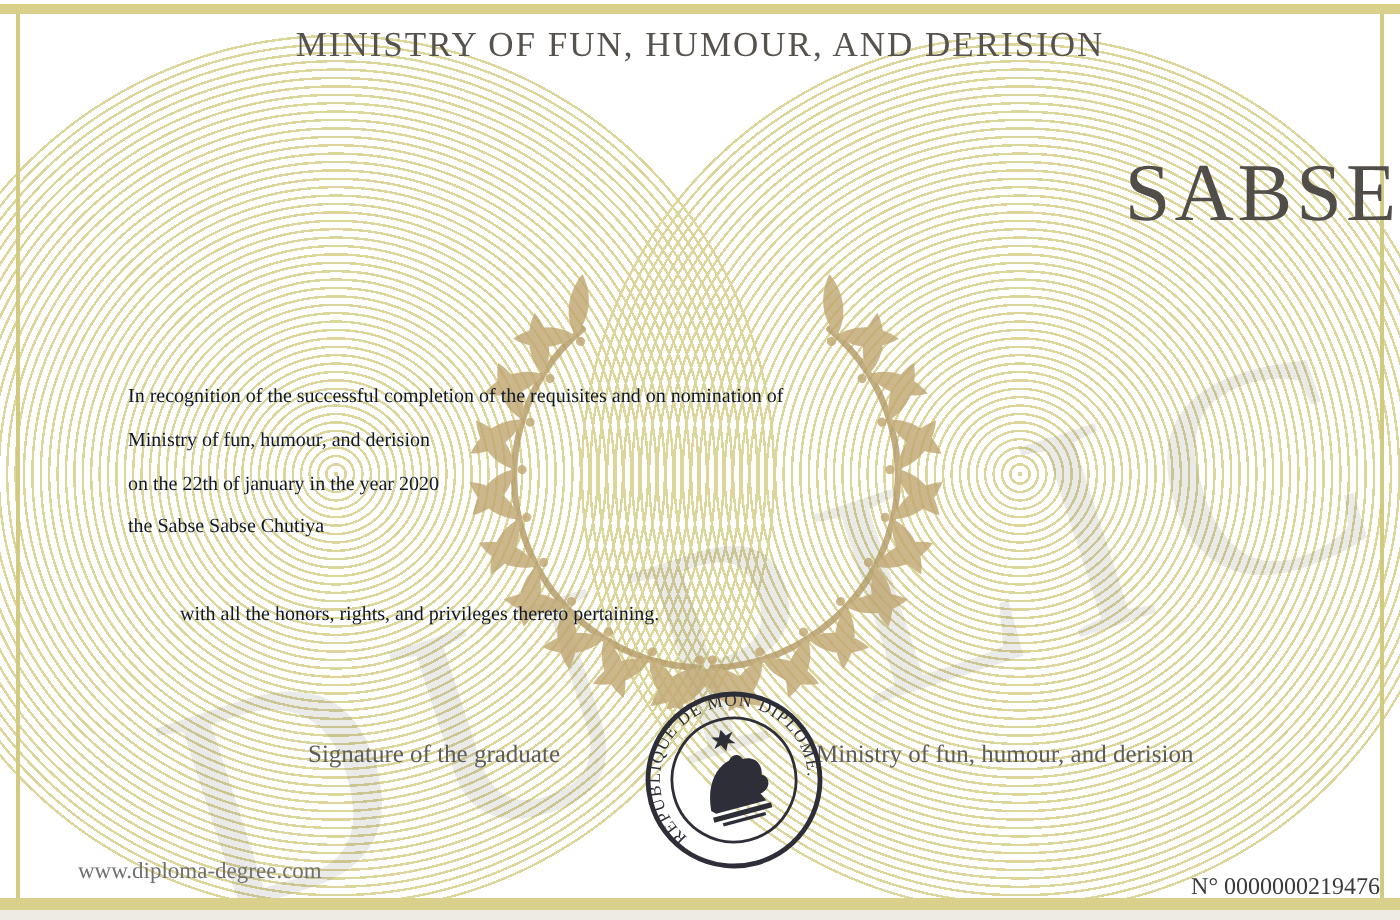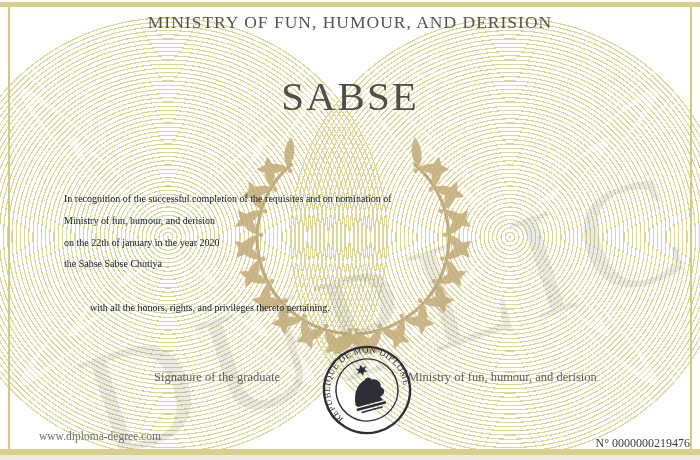--- a/index.html
+++ b/index.html
@@ -31,21 +31,21 @@
     pointer-events:none;
   }
   
   .wreath{position:absolute;left:213px;top:105px;}
   
   .header-title{
     position:absolute;top:12px;left:0;right:0;text-align:center;
     font-size:17.5px;letter-spacing:1px;color:#56524e;
   }
   .award-title{
-    position:absolute;top:74px;left:0;right:0;text-align:center;
+    position:absolute;top:74px;left:0;right:0;text-align:right;
     font-size:41px;line-height:45px;letter-spacing:2px;color:#514d49;
   }
   .body-text{position:absolute;left:64px;top:188px;right:40px;font-size:10px;line-height:21.8px;color:#0f172a;}
   .closing-line{margin-top:21.8px;margin-left:26px;}
   .sig{position:absolute;font-size:12.5px;color:#5c5c5c;}
   .sig-left{left:154px;top:370px;}
   .sig-right{left:408px;top:370px;}
   .seal{position:absolute;left:321px;top:344px;}
   .website{position:absolute;left:28px;top:430px;font-size:11.5px;color:#6f6f6f;margin-left:11px;}
   .serial{position:absolute;right:10px;top:436px;font-size:12px;color:#3b3b3b;margin-left:47px;}

